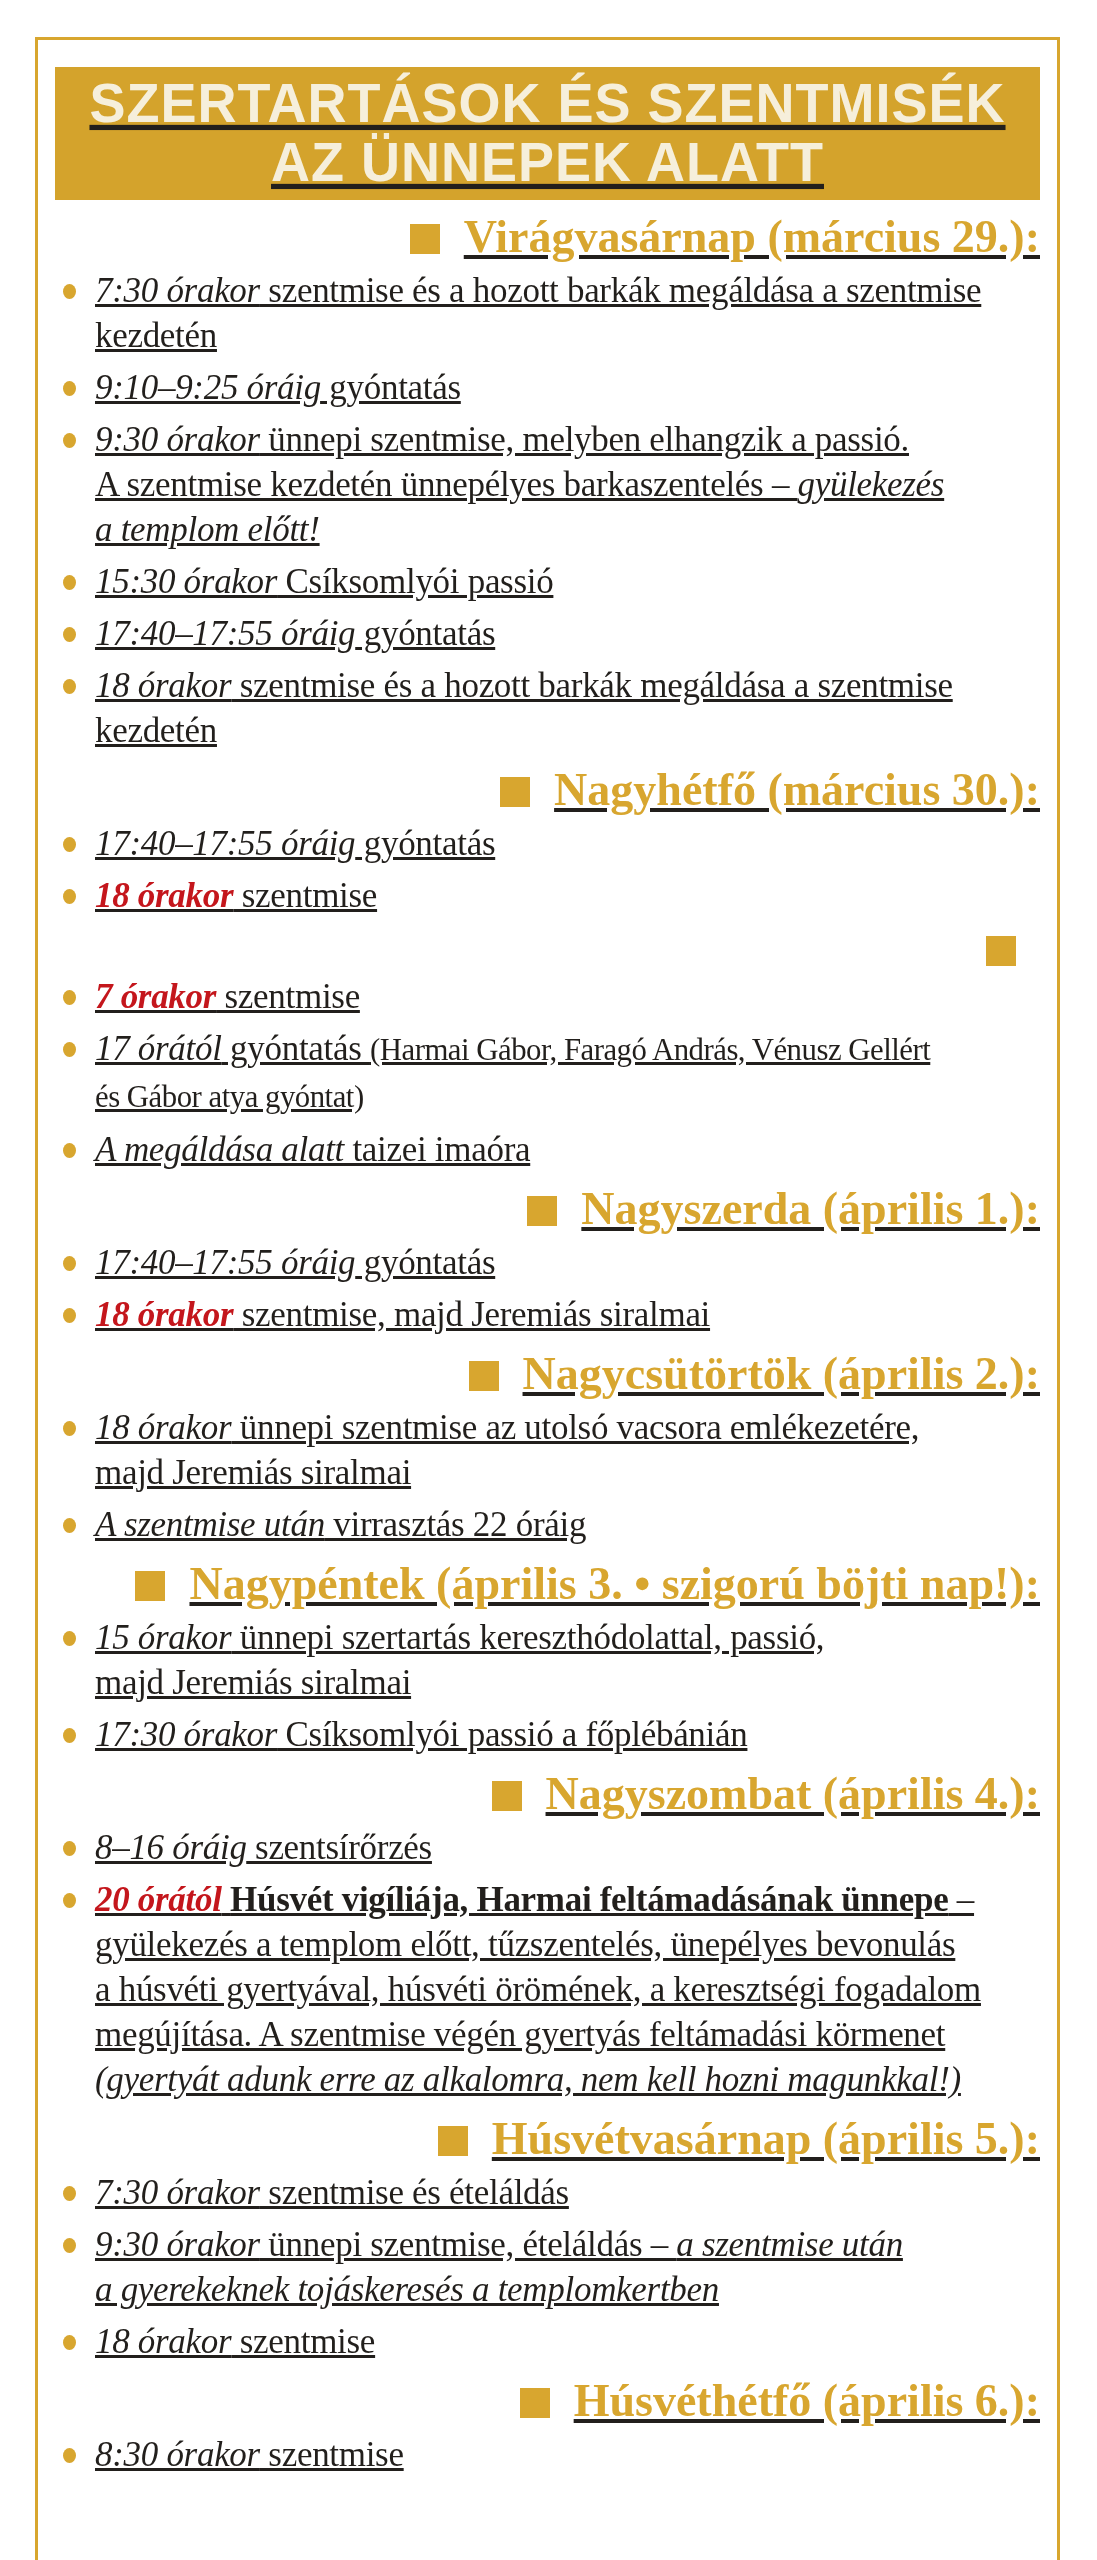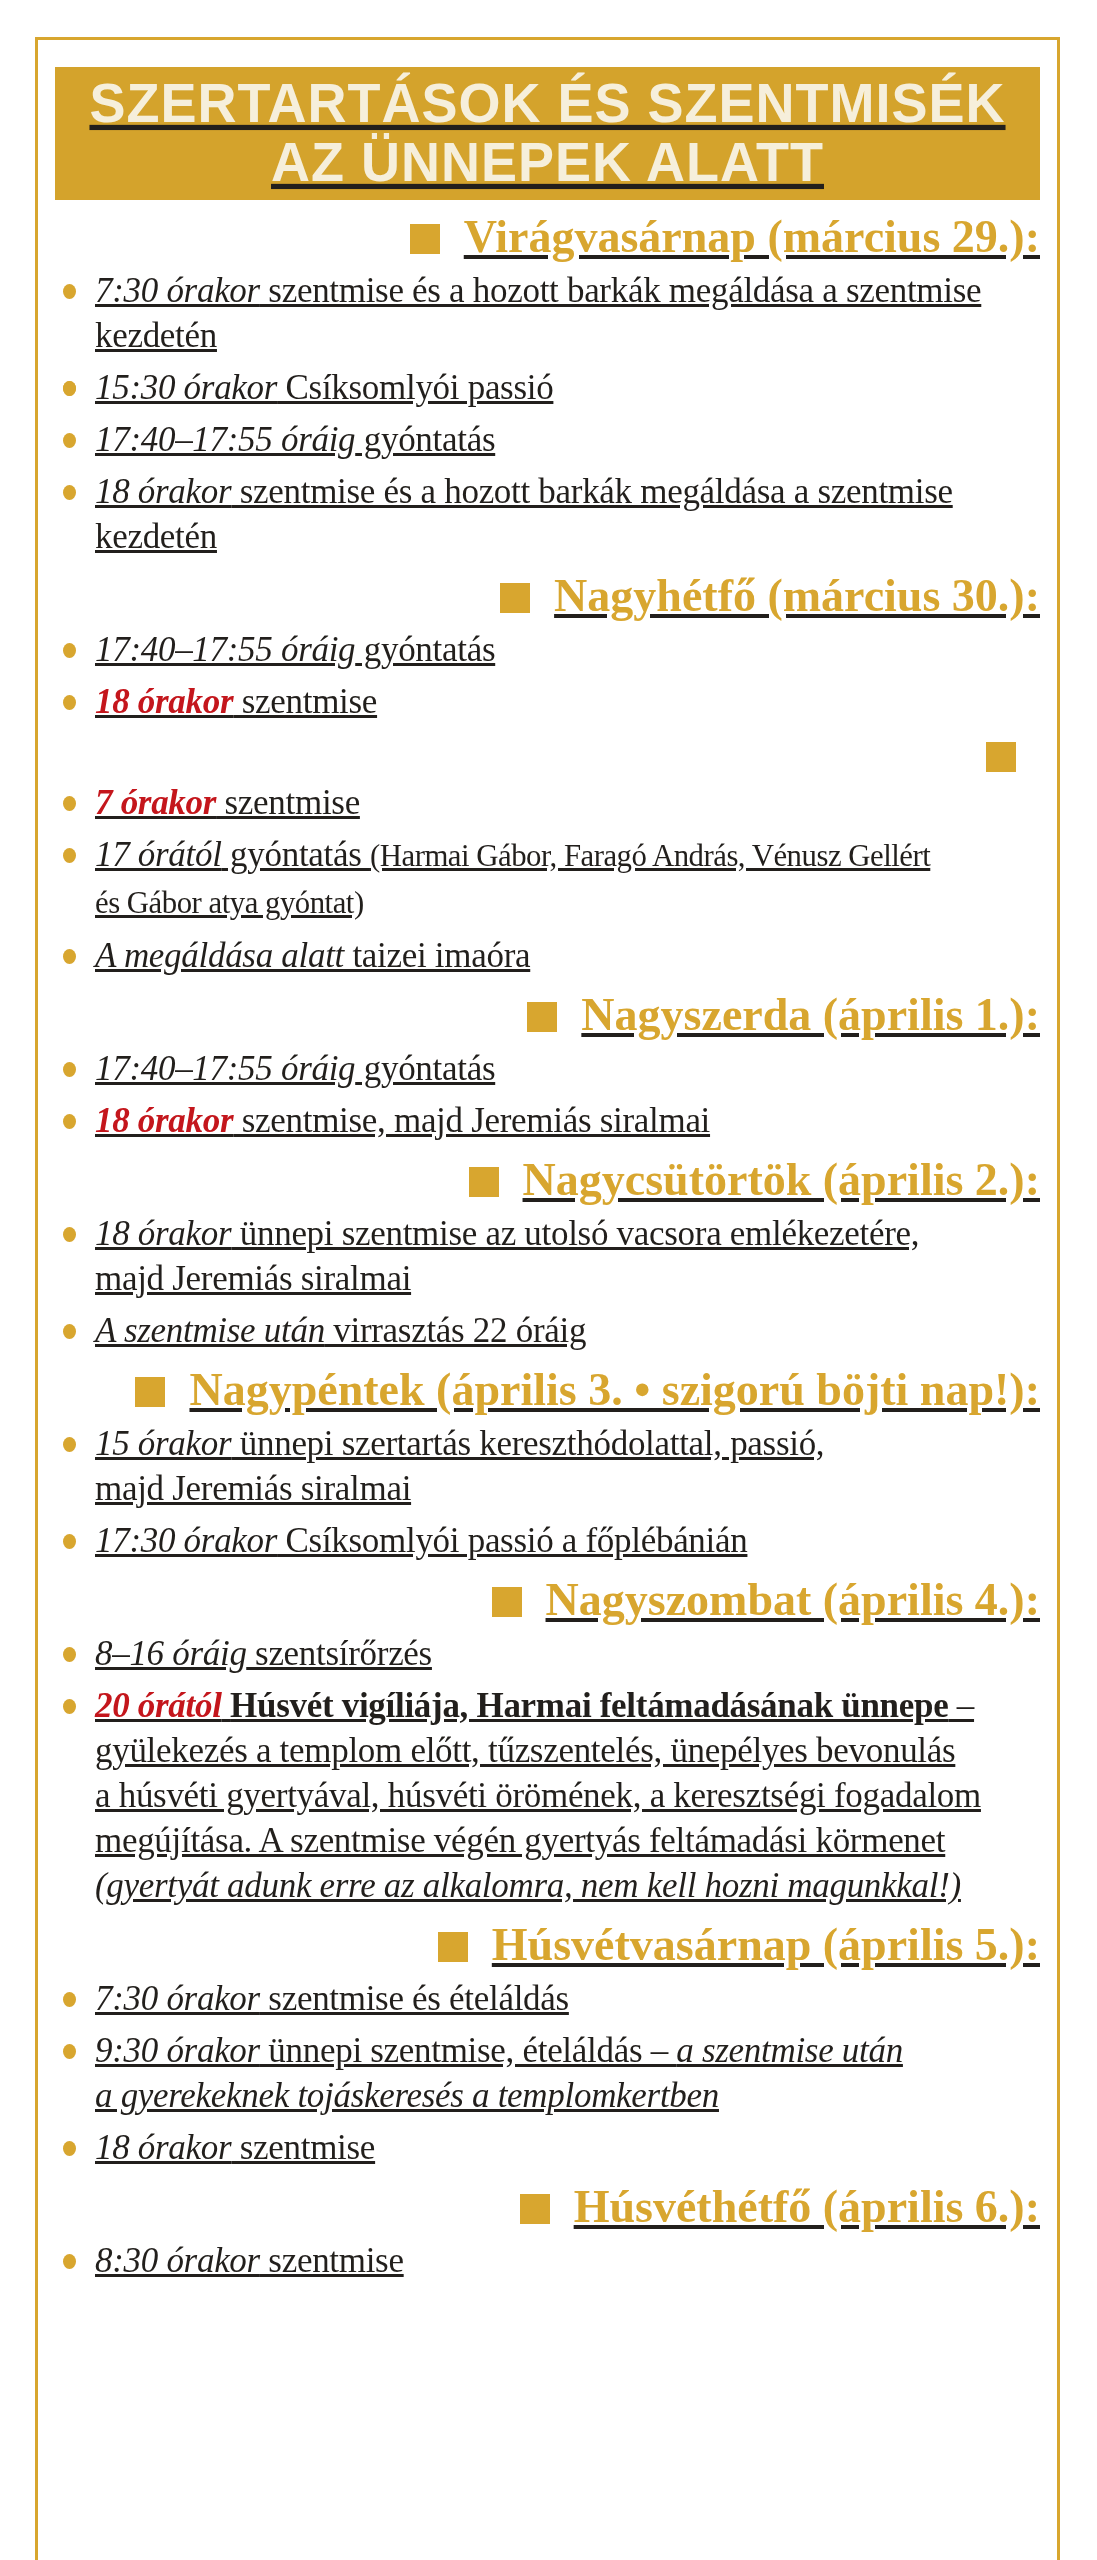--- a/index.html
+++ b/index.html
@@ -58,21 +58,24 @@
   </div>
   <div class="sections">
       <div class="section">
         <div class="section-heading">
           <span class="square"></span>
           <span>Virágvasárnap (március 29.):</span>
         </div>
         <ul class="items">
           <li class="item"><span class="dot"></span><span class="item-text"><span class="seg-time">7:30 órakor</span><span class="seg-plain"> szentmise és a hozott barkák megáldása a szentmise
 kezdetén</span></span></li>
-          <li class="item"><span class="dot"></span></li>
+          <li class="item"><span class="dot"></span><span class="item-text"><span class="seg-time">9:10–9:25 óráig</span><span class="seg-plain"> gyóntatás</span></span></li>
+          <li class="item"><span class="dot"></span><span class="item-text"><span class="seg-time">9:30 órakor</span><span class="seg-plain"> ünnepi szentmise, melyben elhangzik a passió.
+A szentmise kezdetén ünnepélyes barkaszentelés – </span><span class="seg-italic">gyülekezés
+a templom előtt!</span></span></li>
           <li class="item"><span class="dot"></span><span class="item-text"><span class="seg-time">15:30 órakor</span><span class="seg-plain"> Csíksomlyói passió</span></span></li>
           <li class="item"><span class="dot"></span><span class="item-text"><span class="seg-time">17:40–17:55 óráig</span><span class="seg-plain"> gyóntatás</span></span></li>
           <li class="item"><span class="dot"></span><span class="item-text"><span class="seg-time">18 órakor</span><span class="seg-plain"> szentmise és a hozott barkák megáldása a szentmise
 kezdetén</span></span></li>
         </ul>
       </div>
       <div class="section">
         <div class="section-heading">
           <span class="square"></span>
           <span>Nagyhétfő (március 30.):</span>

